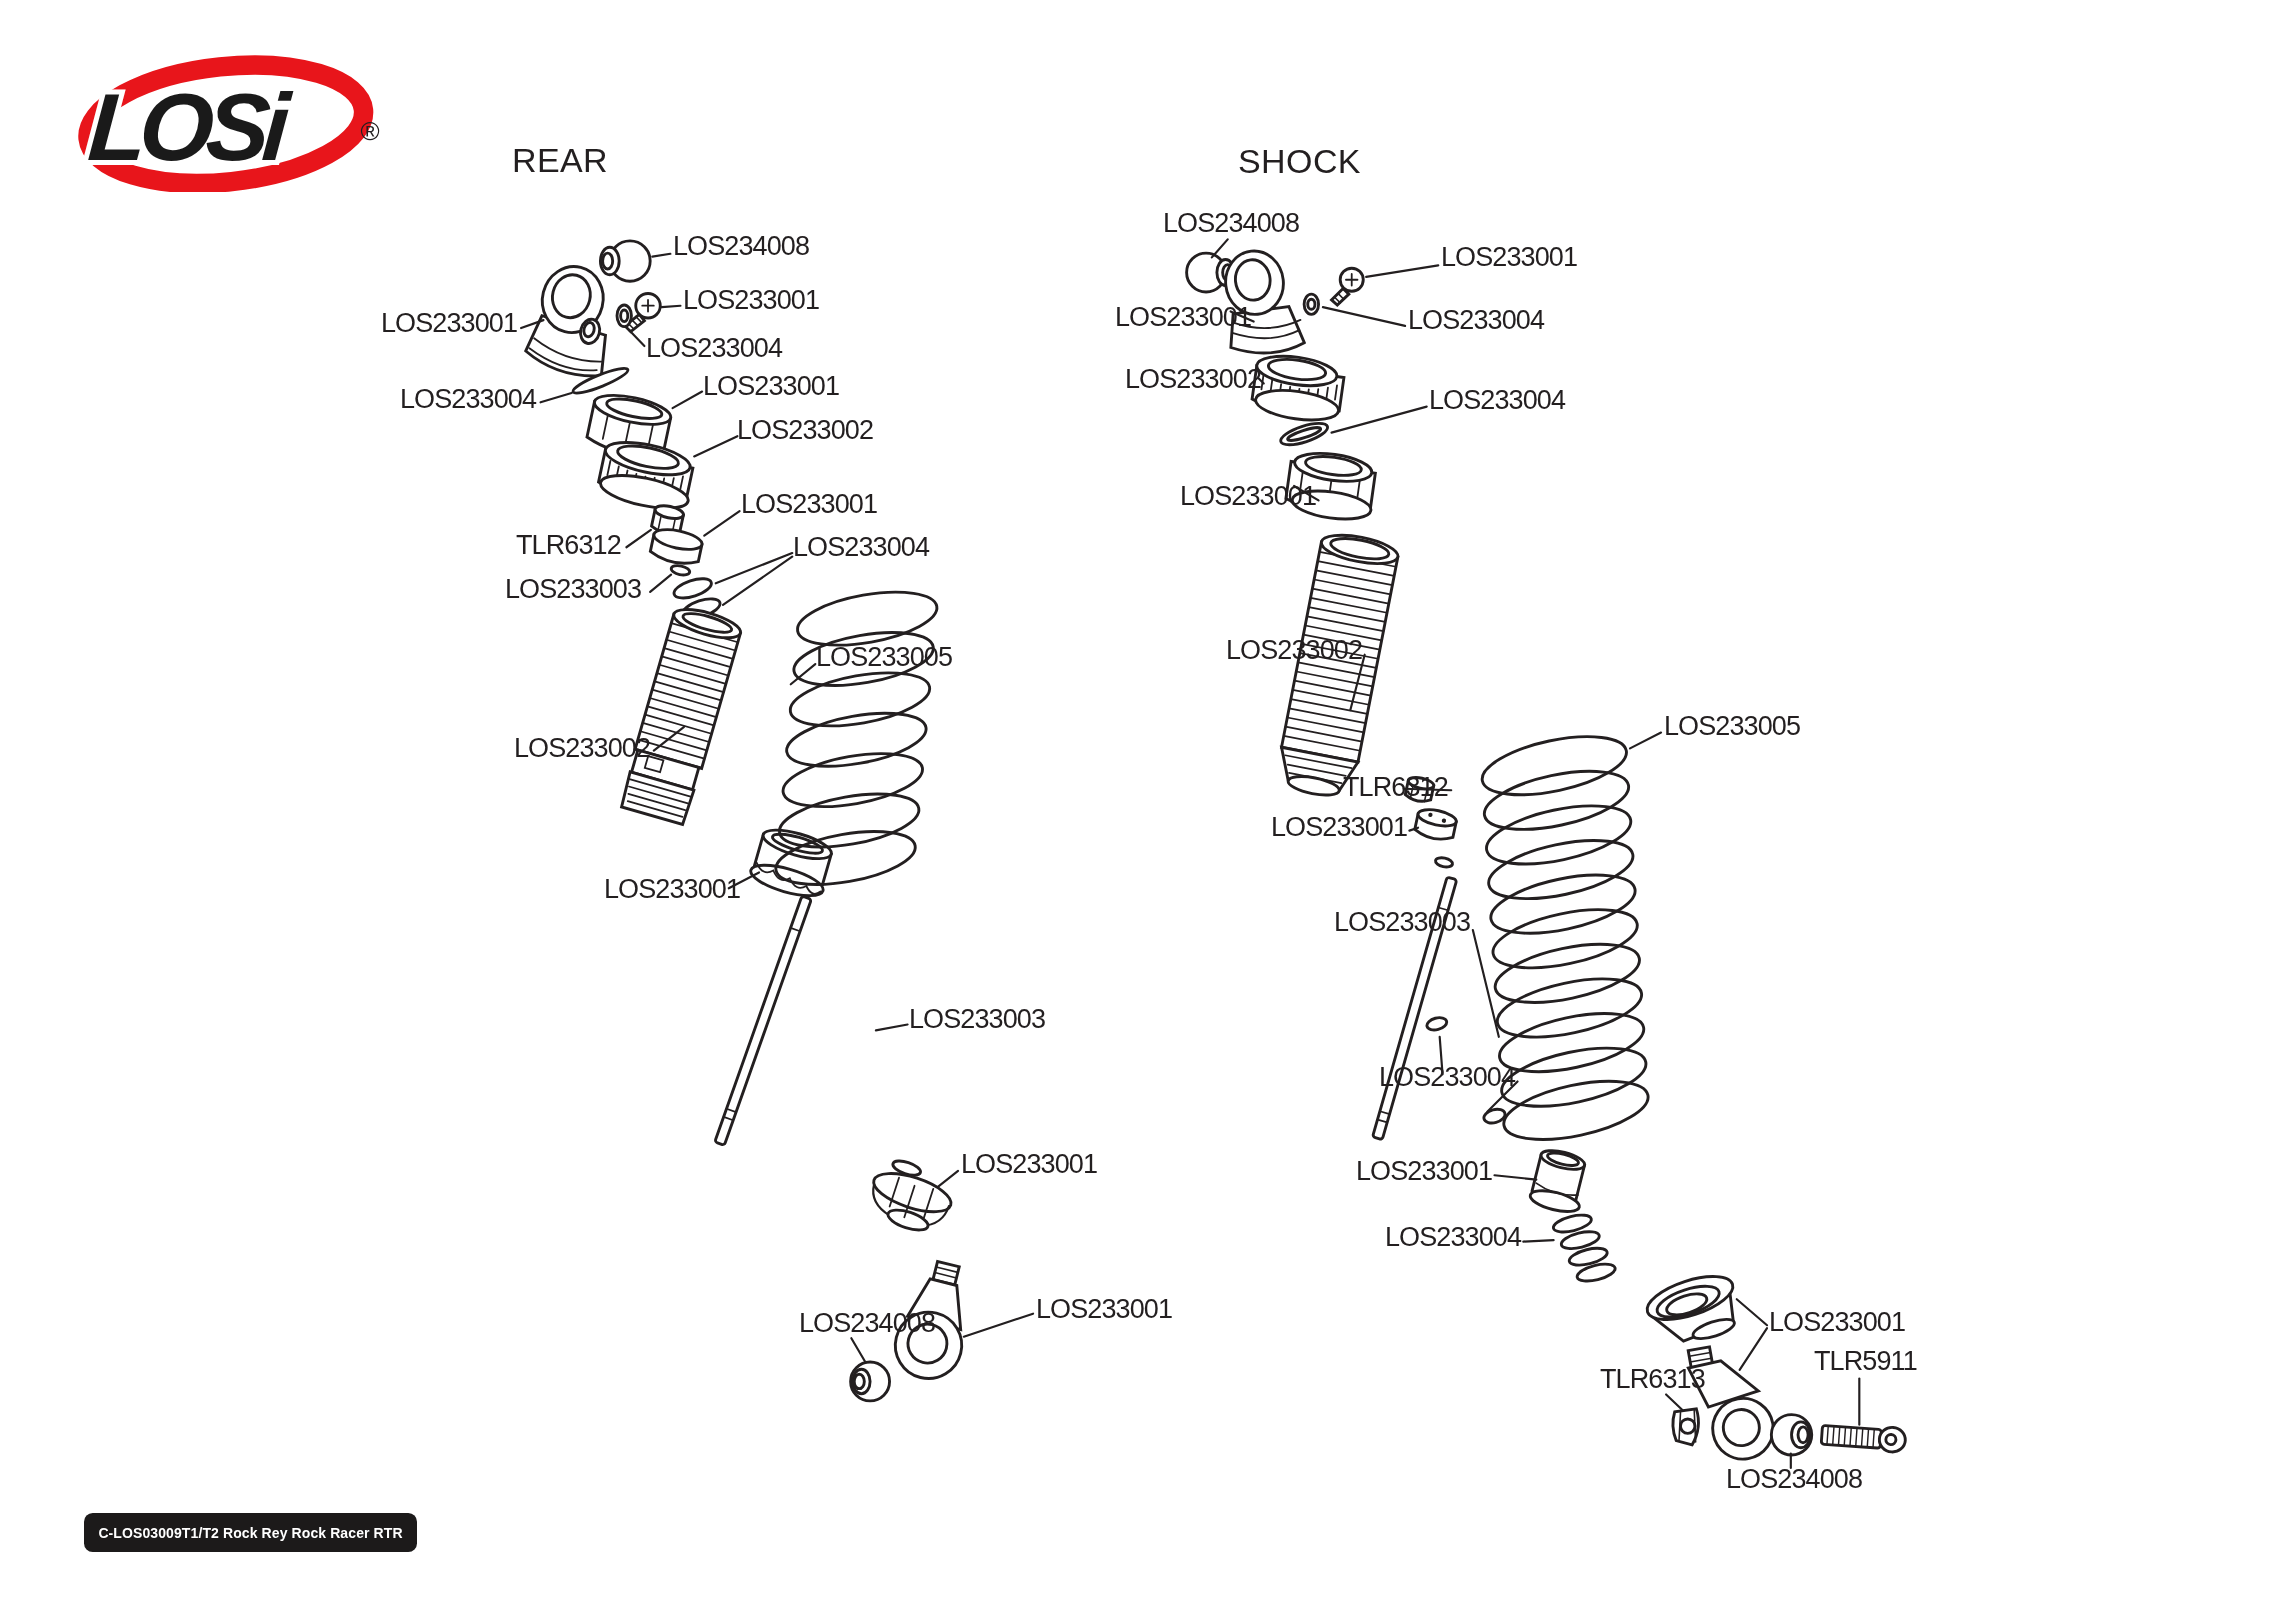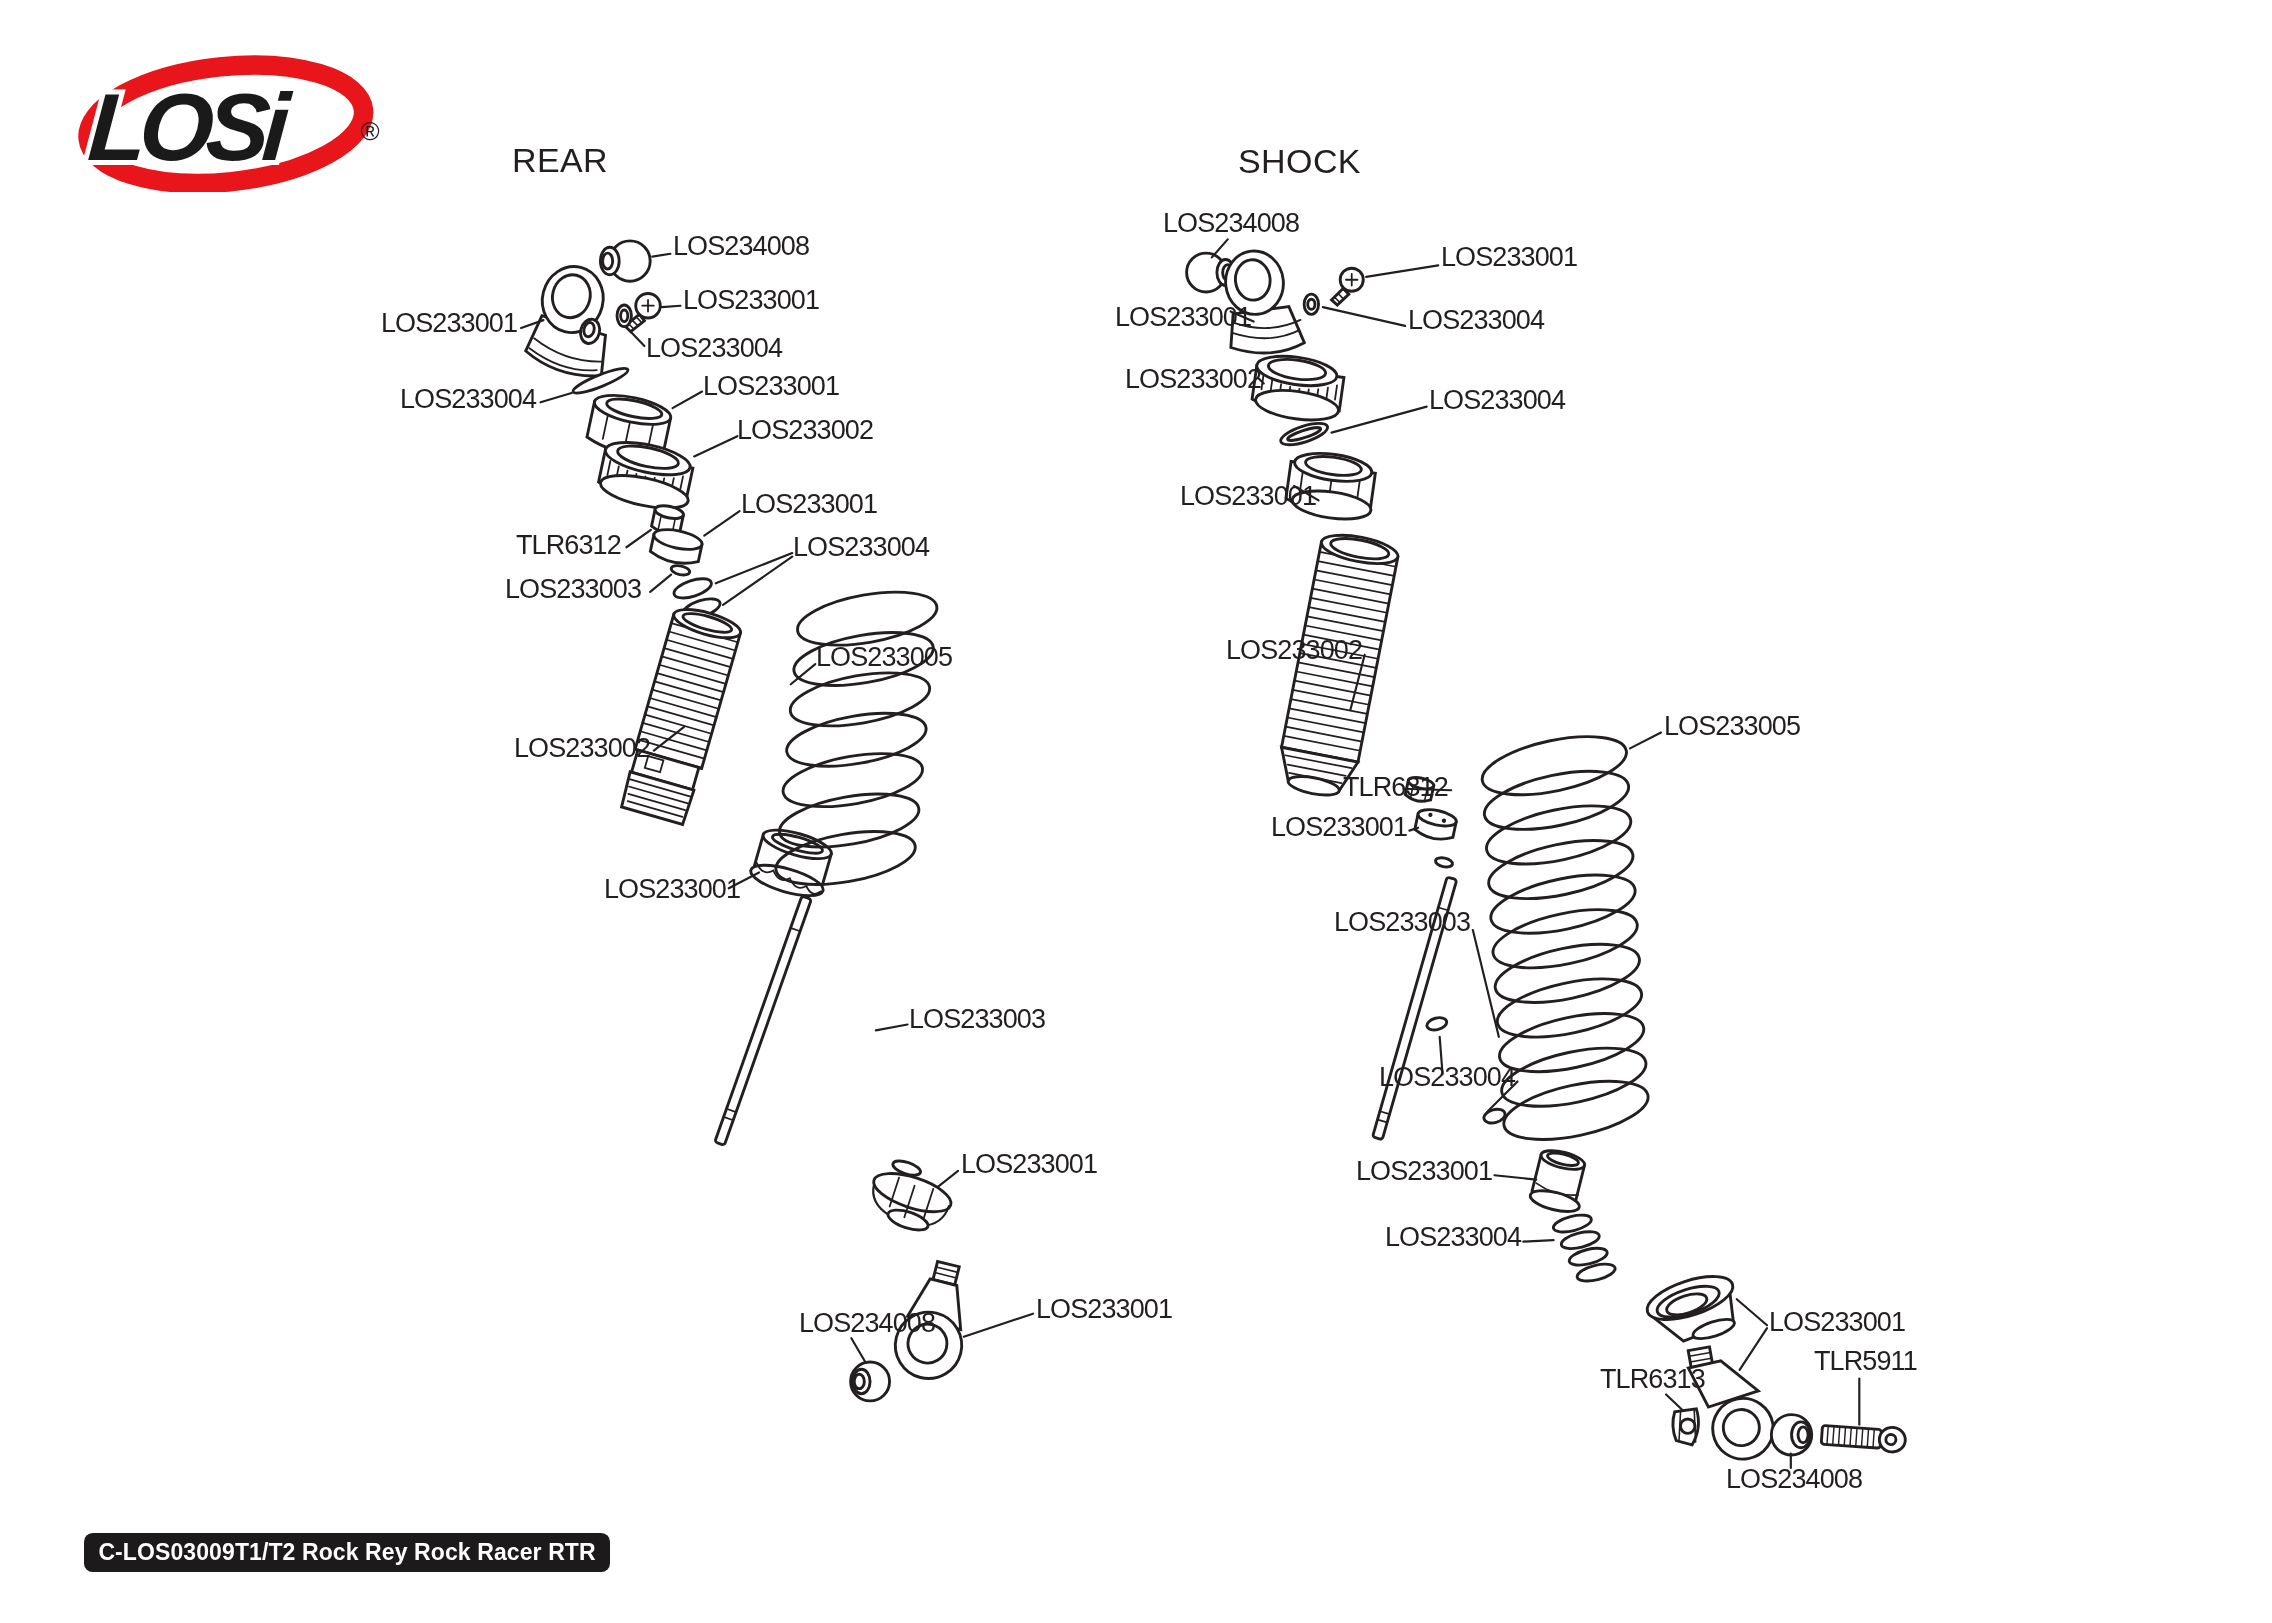--- a/index.html
+++ b/index.html
@@ -8,21 +8,21 @@
   .diagram-svg{position:absolute;left:0;top:0;}
   .part-label{position:absolute;white-space:nowrap;font-size:27px;line-height:27px;
               letter-spacing:-0.9px;color:#231f20;}
   .section-heading{position:absolute;white-space:nowrap;font-size:34px;line-height:34px;
                    letter-spacing:0.4px;color:#231f20;}
   .title-box{position:absolute;left:1881px;top:68px;width:317px;height:46px;
              border:2.9px solid #231f20;border-radius:10px;display:flex;align-items:center;
              justify-content:center;font-size:29px;font-weight:bold;letter-spacing:0.4px;}
   .footer-badge{position:absolute;left:84px;top:1513px;height:39px;background:#1c1a1a;
                 border-radius:8.7px;display:flex;align-items:center;padding:0 14.4px;
-                color:#ffffff;font-size:23px;font-weight:bold;letter-spacing:0.1px;margin-top:20px;}
+                color:#ffffff;font-size:14px;font-weight:bold;letter-spacing:0.1px;}
   .logo-wrap{position:absolute;left:78px;top:55px;width:310px;height:137px;}
 </style>
 </head>
 <body>
 
 <div class="stage">
 
   <div class="logo-wrap">
     <svg width="310" height="137" viewBox="0 0 430 190">
       <ellipse cx="205" cy="96" rx="192" ry="80" fill="none" stroke="#e8151b" stroke-width="27" transform="rotate(-6 205 96)"></ellipse>

